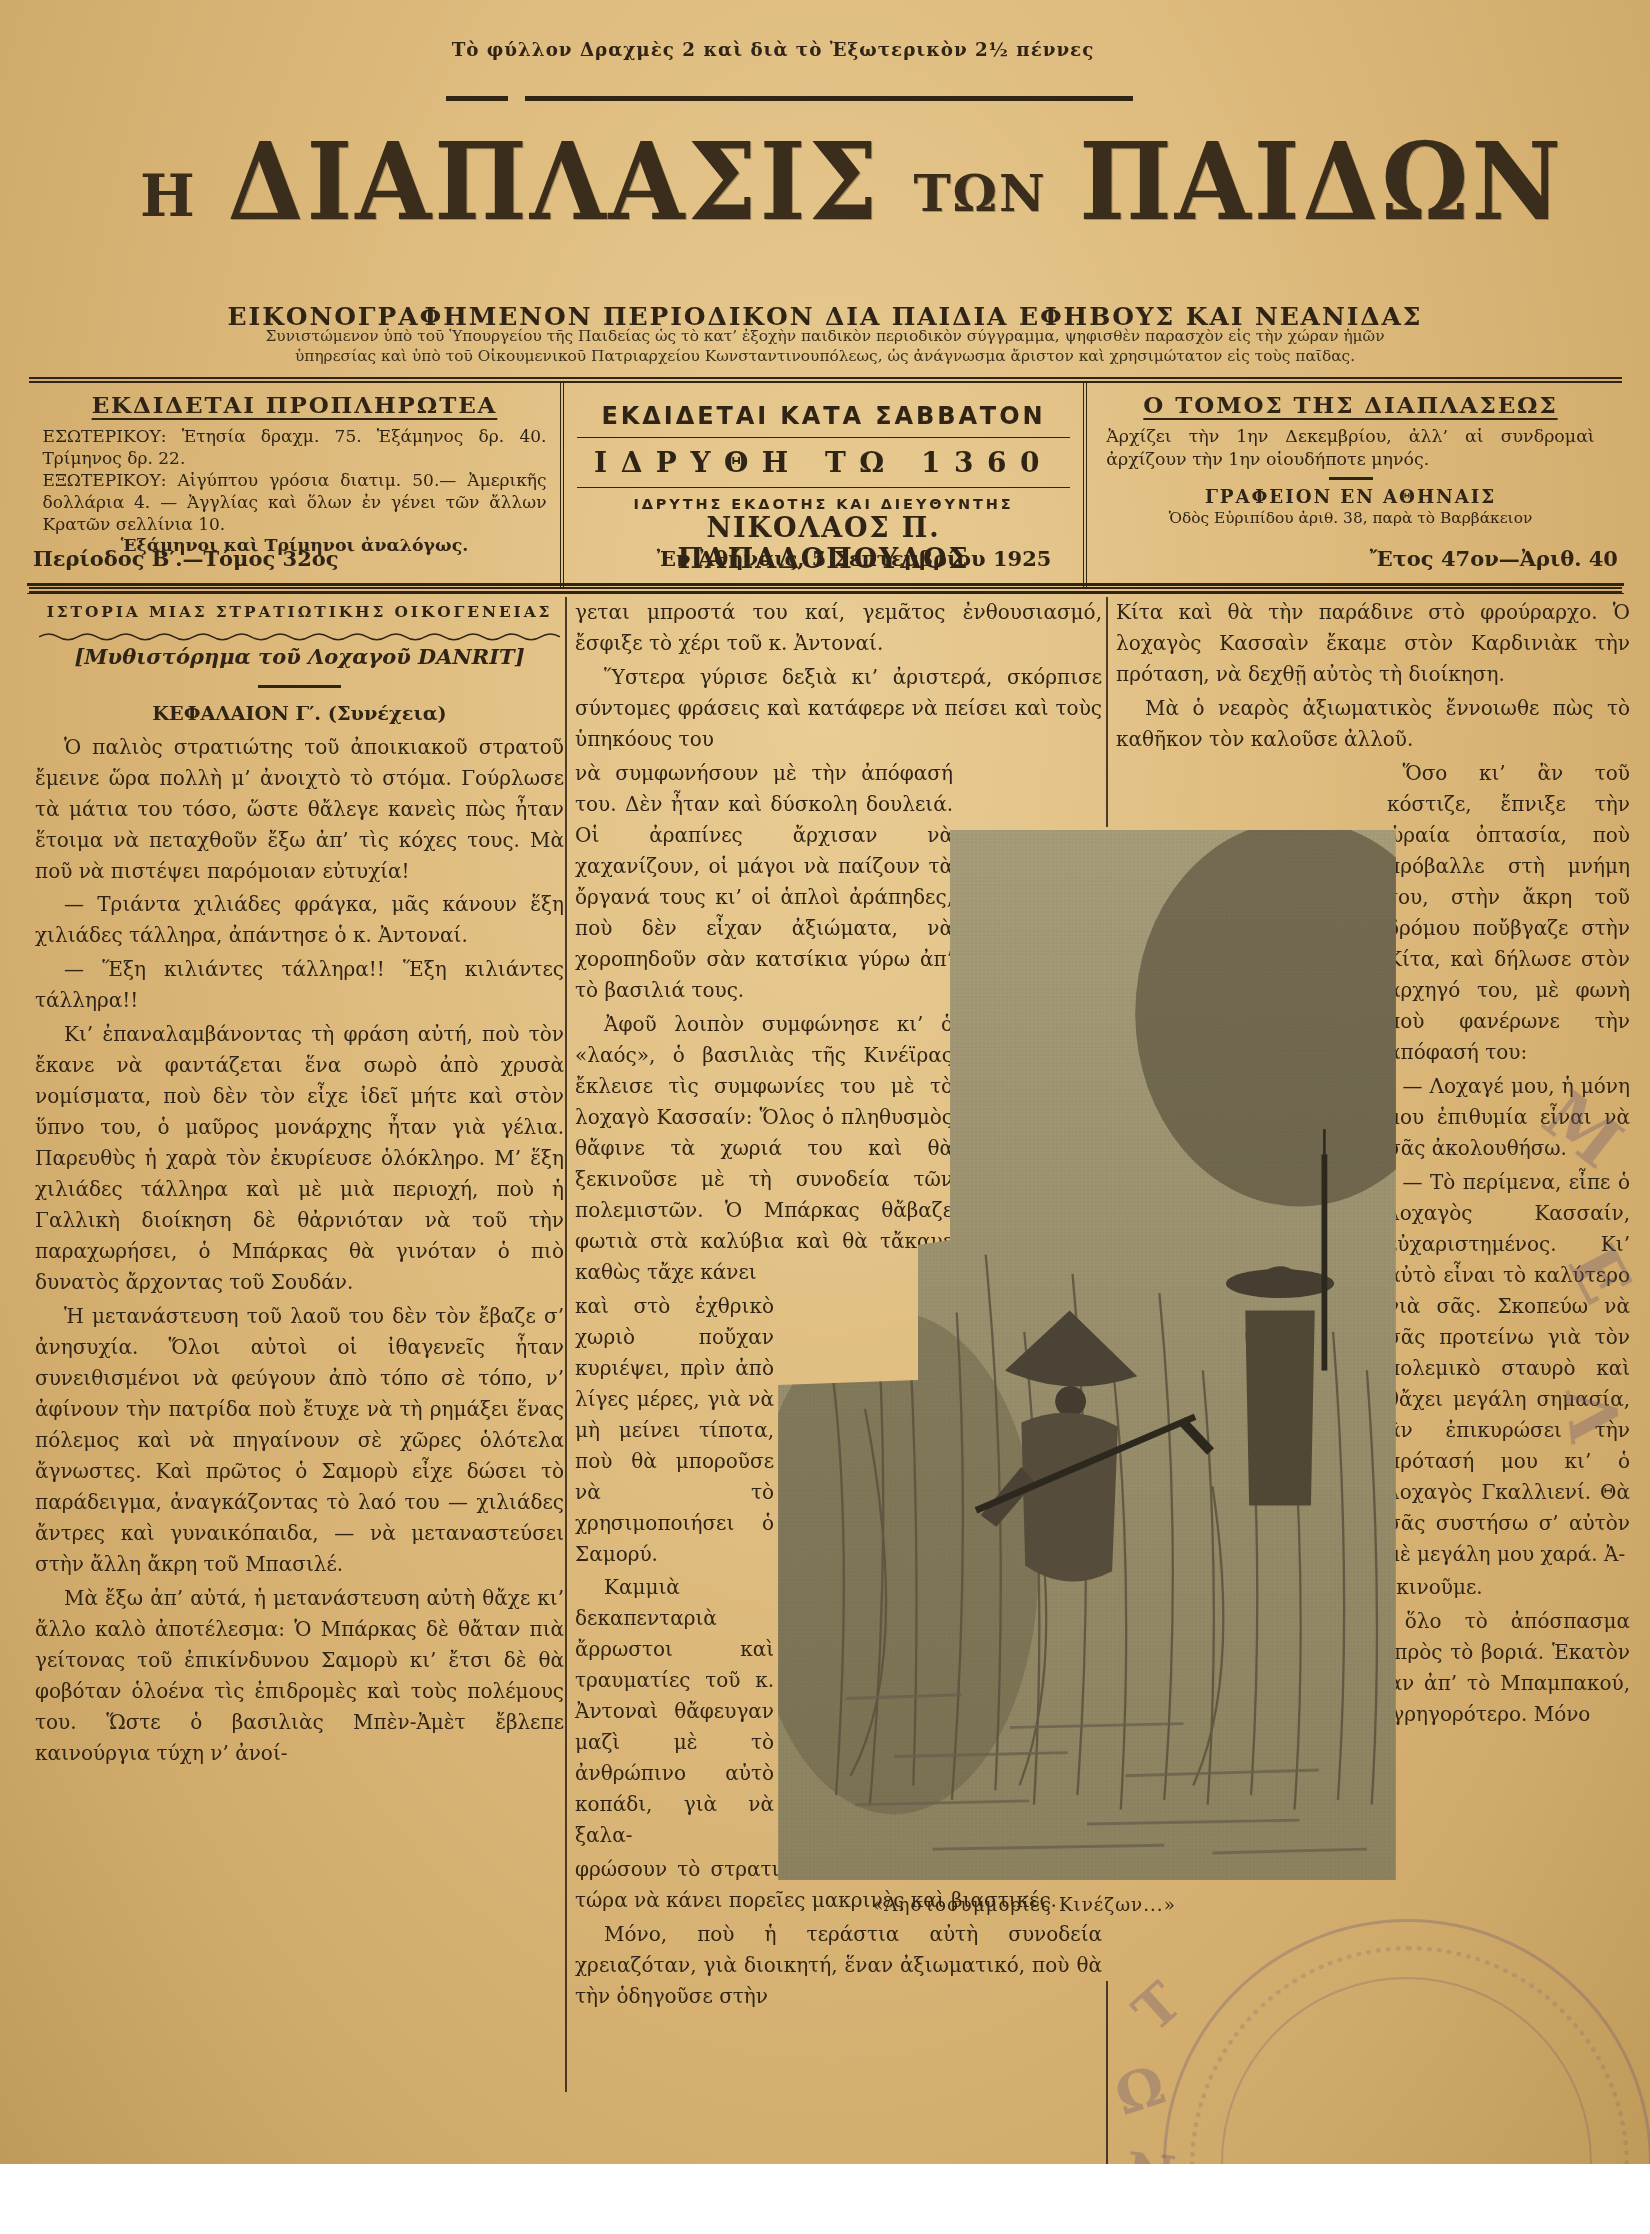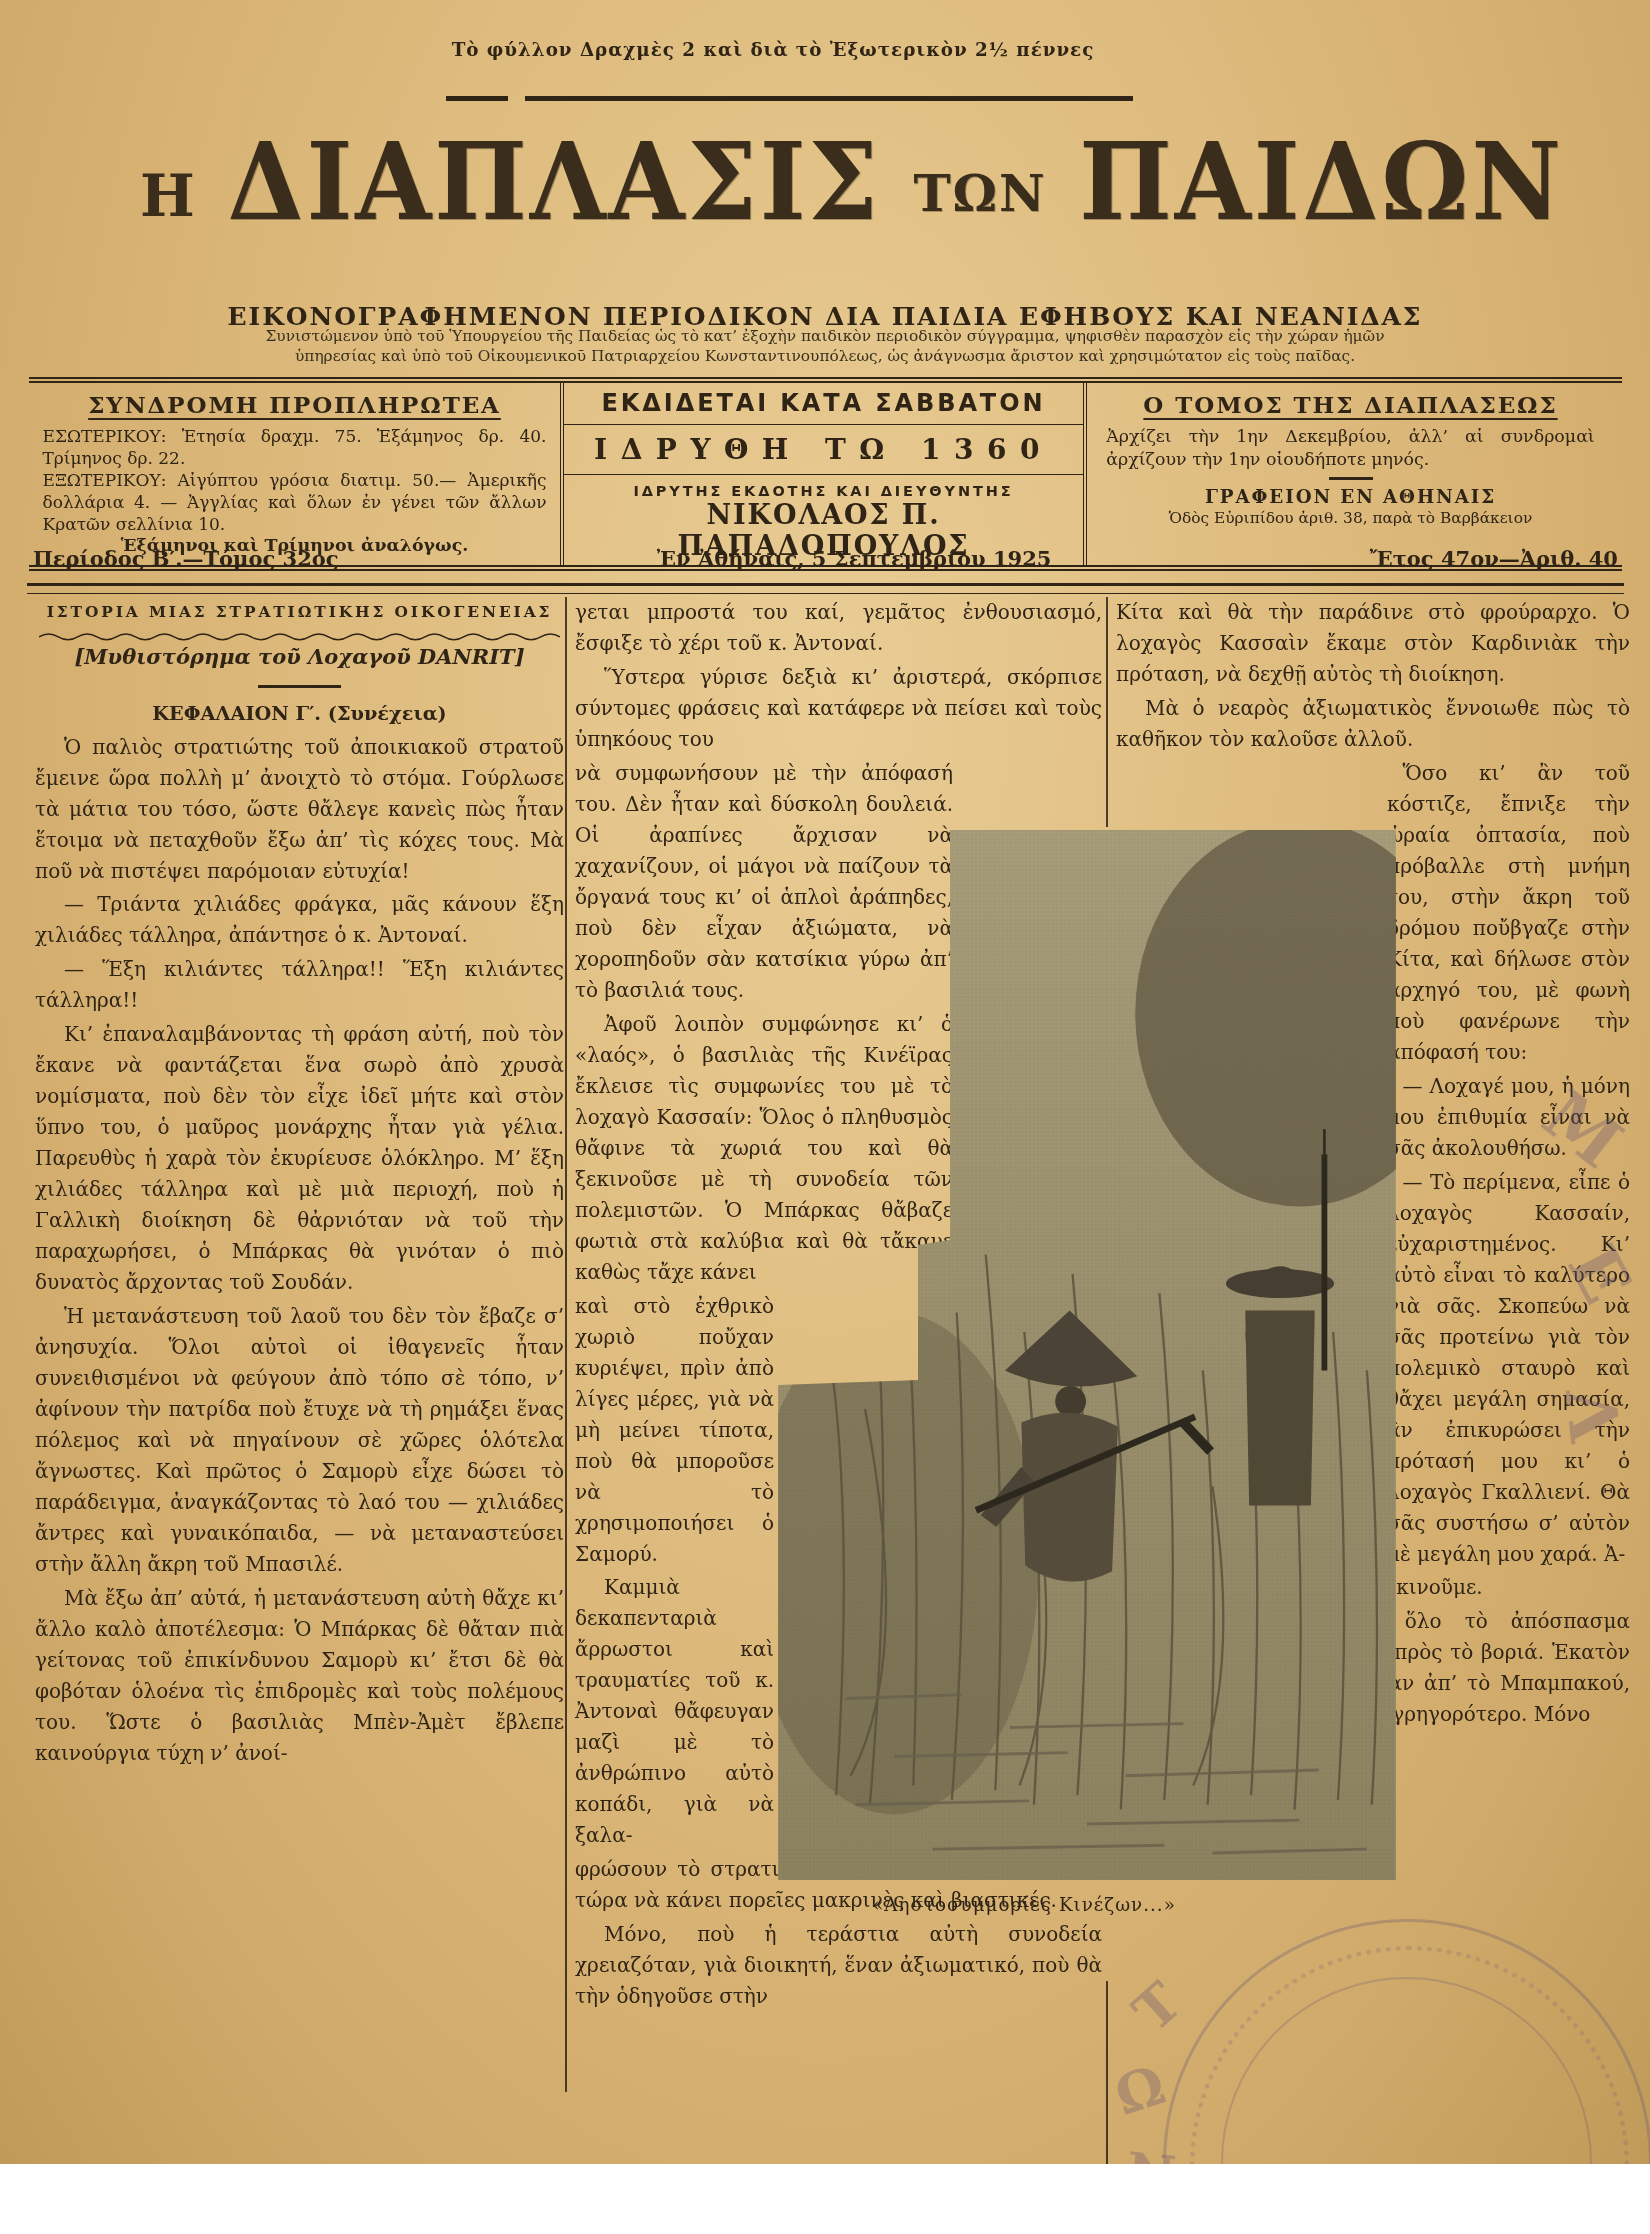--- a/index.html
+++ b/index.html
@@ -85,26 +85,26 @@
   </div>
 
   <div class="abs subtitle">ΕΙΚΟΝΟΓΡΑΦΗΜΕΝΟΝ ΠΕΡΙΟΔΙΚΟΝ ΔΙΑ ΠΑΙΔΙΑ ΕΦΗΒΟΥΣ ΚΑΙ ΝΕΑΝΙΔΑΣ</div>
   <div class="abs fineprint">
     <div>Συνιστώμενον ὑπὸ τοῦ Ὑπουργείου τῆς Παιδείας ὡς τὸ κατ’ ἐξοχὴν παιδικὸν περιοδικὸν σύγγραμμα, ψηφισθὲν παρασχὸν εἰς τὴν χώραν ἡμῶν</div>
     <div>ὑπηρεσίας καὶ ὑπὸ τοῦ Οἰκουμενικοῦ Πατριαρχείου Κωνσταντινουπόλεως, ὡς ἀνάγνωσμα ἄριστον καὶ χρησιμώτατον εἰς τοὺς παῖδας.</div>
   </div>
 
   <div class="abs infobar">
     <div class="cell">
-      <div class="box-title">ΣΥΝΔΡΟΜΗ ΠΡΟΠΛΗΡΩΤΕΑ</div>
+      <div class="box-title">ΕΚΔΙΔΕΤΑΙ ΠΡΟΠΛΗΡΩΤΕΑ</div>
       <div class="box-line">ΕΣΩΤΕΡΙΚΟΥ: Ἐτησία δραχμ. 75. Ἑξάμηνος δρ. 40. Τρίμηνος δρ. 22.</div>
       <div class="box-line">ΕΞΩΤΕΡΙΚΟΥ: Αἰγύπτου γρόσια διατιμ. 50.— Ἀμερικῆς δολλάρια 4. — Ἀγγλίας καὶ ὅλων ἐν γένει τῶν ἄλλων Κρατῶν σελλίνια 10.</div>
       <div class="box-line-center">Ἑξάμηνοι καὶ Τρίμηνοι ἀναλόγως.</div>
     </div>
-    <div class="cell" style="padding:0;">
+    <div class="cell" style="padding:13px;">
       <div class="mid-row1">ΕΚΔΙΔΕΤΑΙ ΚΑΤΑ ΣΑΒΒΑΤΟΝ</div>
       <div class="mid-row2">ΙΔΡΥΘΗ ΤΩ 1360</div>
       <div class="mid-row3a">ΙΔΡΥΤΗΣ ΕΚΔΟΤΗΣ ΚΑΙ ΔΙΕΥΘΥΝΤΗΣ</div>
       <div class="mid-row3b">ΝΙΚΟΛΑΟΣ Π. ΠΑΠΑΔΟΠΟΥΛΟΣ</div>
     </div>
     <div class="cell">
       <div class="box-title">Ο ΤΟΜΟΣ ΤΗΣ ΔΙΑΠΛΑΣΕΩΣ</div>
       <div class="vol-body">Ἀρχίζει τὴν 1ην Δεκεμβρίου, ἀλλ’ αἱ συνδρομαὶ ἀρχίζουν τὴν 1ην οἱουδήποτε μηνός.</div>
       <div class="vol-rule"></div>
       <div class="office-title">ΓΡΑΦΕΙΟΝ ΕΝ ΑΘΗΝΑΙΣ</div>

